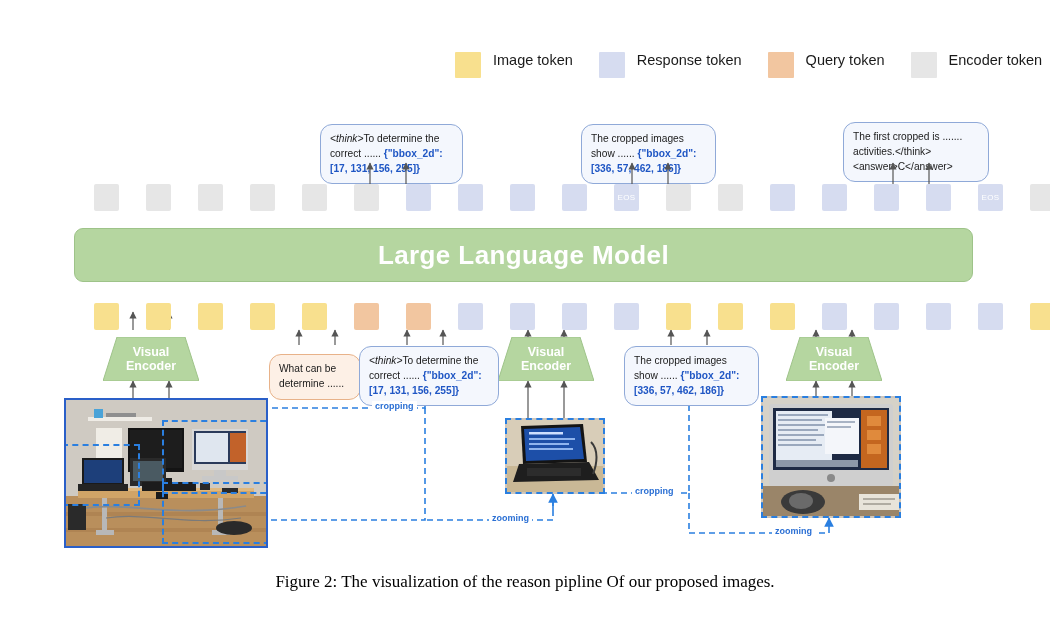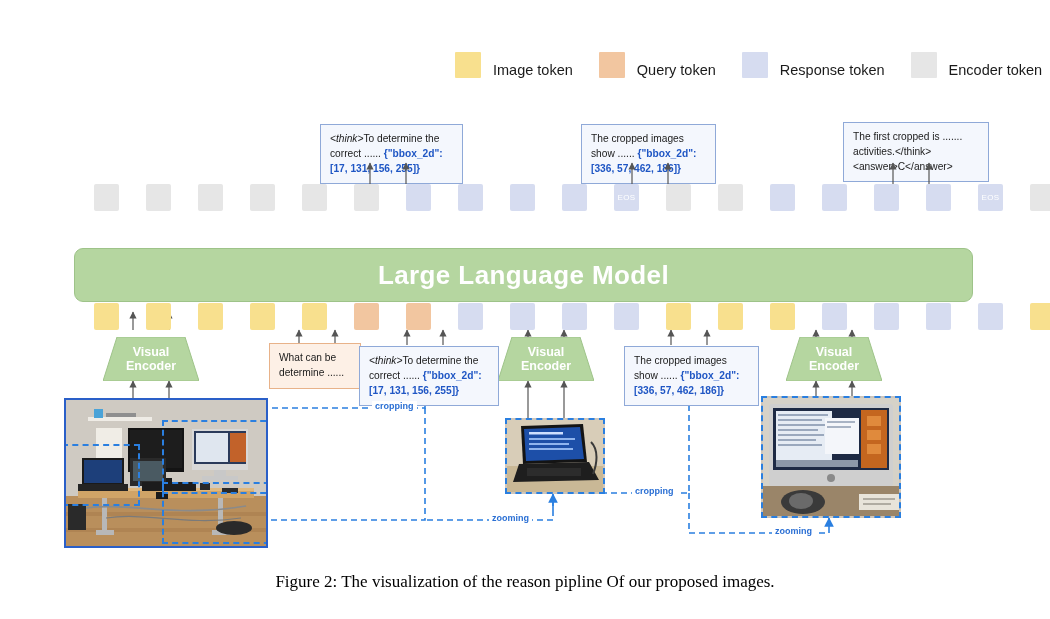--- a/index.html
+++ b/index.html
@@ -18,21 +18,21 @@
 
   
   #legend {
     left: 455px; top: 52px;
     display: flex;
     align-items: center;
     gap: 0px;
   }
   .legend-entry {
     display: flex;
-    align-items: flex-end;
+    align-items: flex-start;
     margin-right: 26px;
   }
   .legend-swatch {
     width: 26px; height: 26px;
     margin-right: 12px;
     border-radius: 1px;
   }
   .legend-label {
     font-size: 14.5px;
     color: #1a1a1a;
@@ -64,21 +64,20 @@
   #llm-box {
     left: 74px; top: 228px;
     width: 899px; height: 54px;
     background: #b5d6a0;
     border: 1px solid #9ec389;
     border-radius: 9px;
     display: flex;
     align-items: center;
     justify-content: center;
     box-sizing: border-box;
-    margin-top: 20px;
   }
   #llm-title {
     color: #ffffff;
     font-size: 26px;
     font-weight: bold;
     letter-spacing: 0.4px;
   }
 
   
   .encoder {
@@ -99,21 +98,21 @@
     font-weight: bold;
     line-height: 1.12;
     text-align: center;
     pointer-events: none;
   }
 
   
   .bubble {
     position: absolute;
     box-sizing: border-box;
-    border-radius: 0;
+    border-radius: 12px;
     padding: 7px 9px;
     font-size: 10.2px;
     line-height: 1.45;
     color: #1a1a1a;
   }
   .bubble.response {
     background: #f4f7fd;
     border: 1px solid #8fa9d8;
   }
   .bubble.query {
@@ -179,26 +178,26 @@
 </style>
 </head>
 <body>
 
 <div class="abs" id="legend">
   <div class="legend-entry">
     <span class="legend-swatch" style="background:#f8e08e"></span>
     <span class="legend-label">Image token</span>
   </div>
   <div class="legend-entry">
+    <span class="legend-swatch" style="background:#d6dcf0"></span>
+    <span class="legend-label">Response token</span>
+  </div>
+  <div class="legend-entry">
     <span class="legend-swatch" style="background:#f2c6a0"></span>
     <span class="legend-label">Query token</span>
-  </div>
-  <div class="legend-entry">
-    <span class="legend-swatch" style="background:#d6dcf0"></span>
-    <span class="legend-label">Response token</span>
   </div>
   <div class="legend-entry">
     <span class="legend-swatch" style="background:#e6e6e6"></span>
     <span class="legend-label">Encoder token</span>
   </div>
 </div>
 
 <div class="bubble response abs" id="bubble-top-think" style="left:320px; top:124px; width:143px;">
   <div><i>&lt;think&gt;</i><span>To determine the</span></div>
   <div><span>correct ......</span> <span class="bb">{"bbox_2d":</span></div>
@@ -360,21 +359,21 @@
 <div class="encoder" style="left:786px; top:337px;">
   <svg width="96" height="44">
     <polygon points="14,0 82,0 96,44 0,44" fill="#b5d6a0" stroke="#9ec389" stroke-width="1"></polygon>
   </svg>
   <div class="encoder-label">
     <span>Visual</span>
     <span>Encoder</span>
   </div>
 </div>
 
-<div class="bubble query abs" id="bubble-bottom-query" style="left:269px; top:343px; width:92px;">
+<div class="bubble query abs" id="bubble-bottom-query" style="left:269px; top:354px; width:92px;">
   <div><span>What can be</span></div>
   <div><span>determine ......</span></div>
 </div>
 
 <div class="bubble response abs" id="bubble-bottom-think" style="left:359px; top:346px; width:140px;">
   <div><i>&lt;think&gt;</i><span>To determine the</span></div>
   <div><span>correct ......</span> <span class="bb">{"bbox_2d":</span></div>
   <div><span class="bb">[17, 131, 156, 255]}</span></div>
 </div>
 

